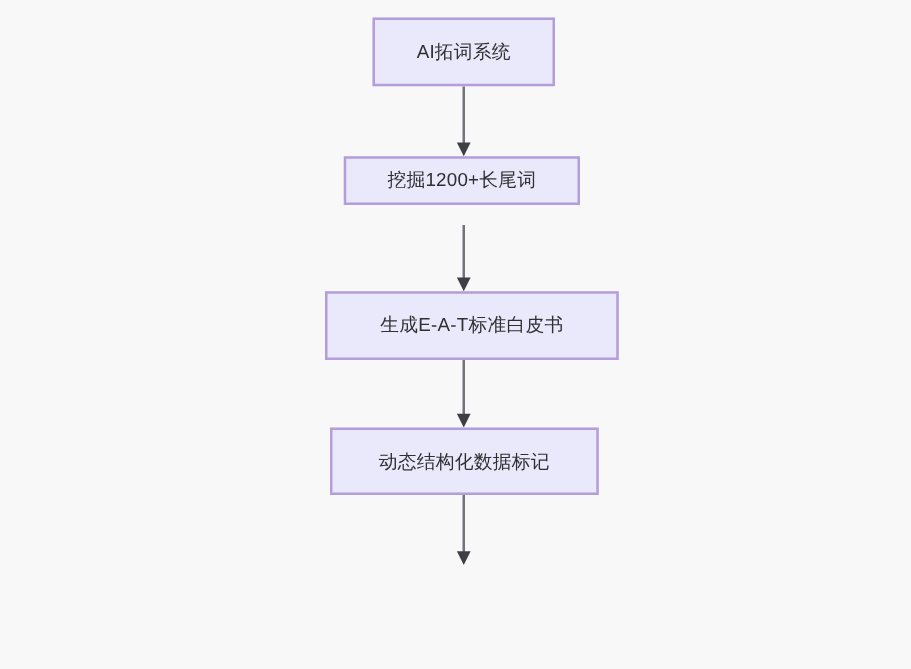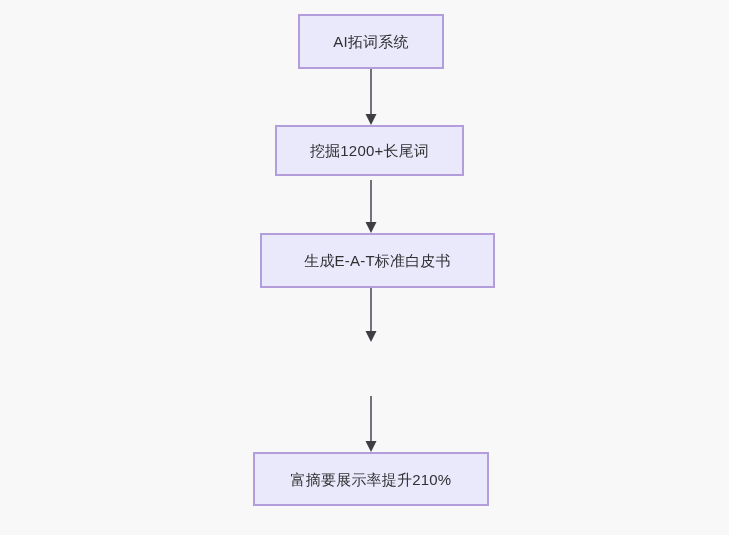--- a/index.html
+++ b/index.html
@@ -53,21 +53,21 @@
     stroke-width: 2;
     fill: none;
   }
   .edge-head {
     fill: #3d3f45;
     stroke: none;
   }
 
   
   #node-1 { left: 298px; top: 14px;  width: 146px; height: 55px; }
-  #node-2 { left: 275px; top: 125px; width: 189px; height: 51px; }
+  #node-2 { left: 275px; top: 125px; width: 189px; height: 39px; }
   #node-3 { left: 260px; top: 233px; width: 235px; height: 55px; }
   #node-4 { left: 264px; top: 342px; width: 215px; height: 54px; }
   #node-5 { left: 253px; top: 452px; width: 236px; height: 54px; }
 </style>
 </head>
 <body>
 
 <div id="flow-canvas">
 
   <svg class="edge-svg" viewBox="0 0 729 535" xmlns="http://www.w3.org/2000/svg">
@@ -98,18 +98,18 @@
   </div>
 
   <div class="node" id="node-2">
     <span class="node-label">挖掘1200+长尾词</span>
   </div>
 
   <div class="node" id="node-3">
     <span class="node-label">生成E-A-T标准白皮书</span>
   </div>
 
+  <div class="node" id="node-4">
+    <span class="node-label">动态结构化数据标记</span>
+  </div>
 
-  <div class="node" id="node-5">
-    <span class="node-label">富摘要展示率提升210%</span>
-  </div>
 
 </div>
 
 </body></html>

